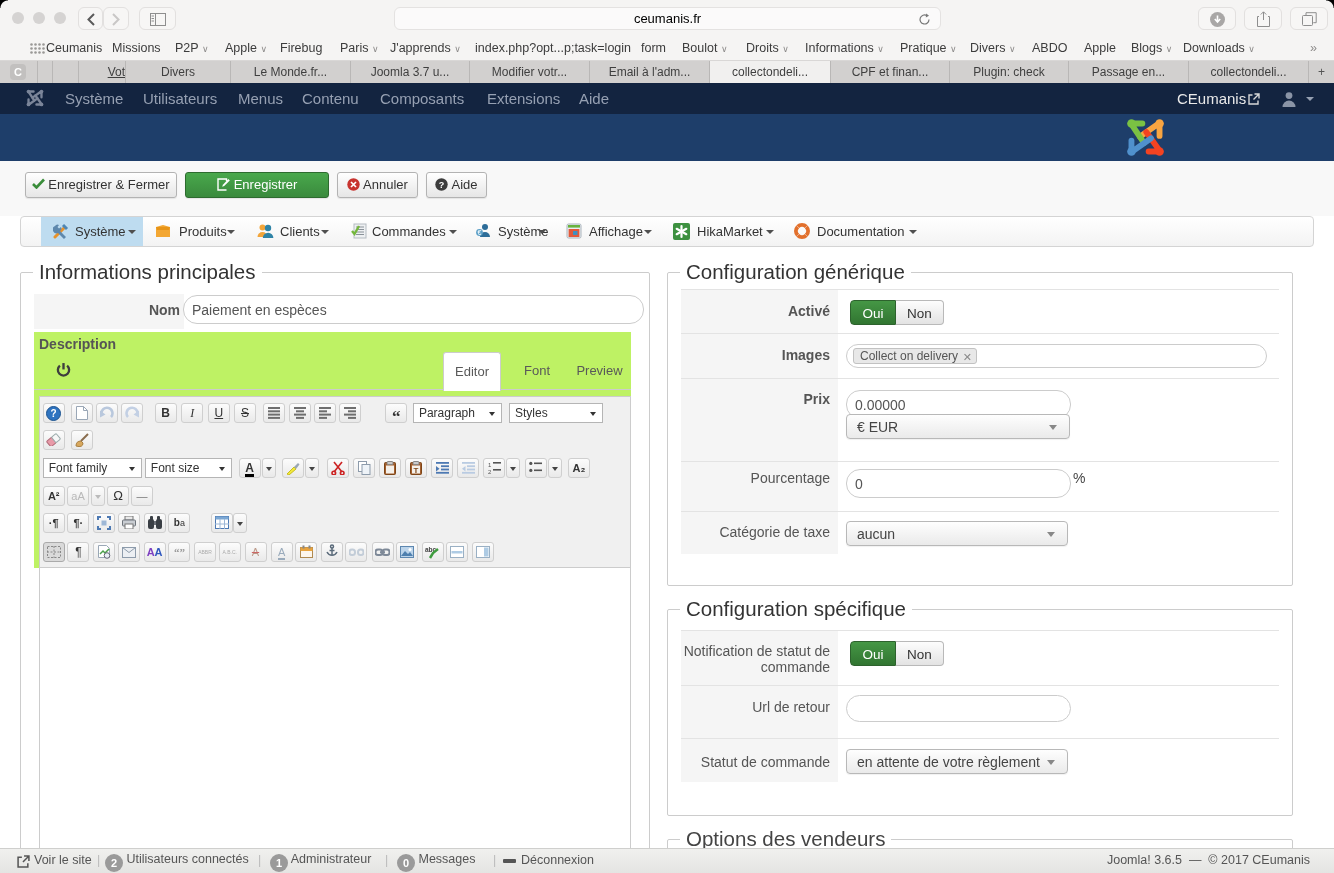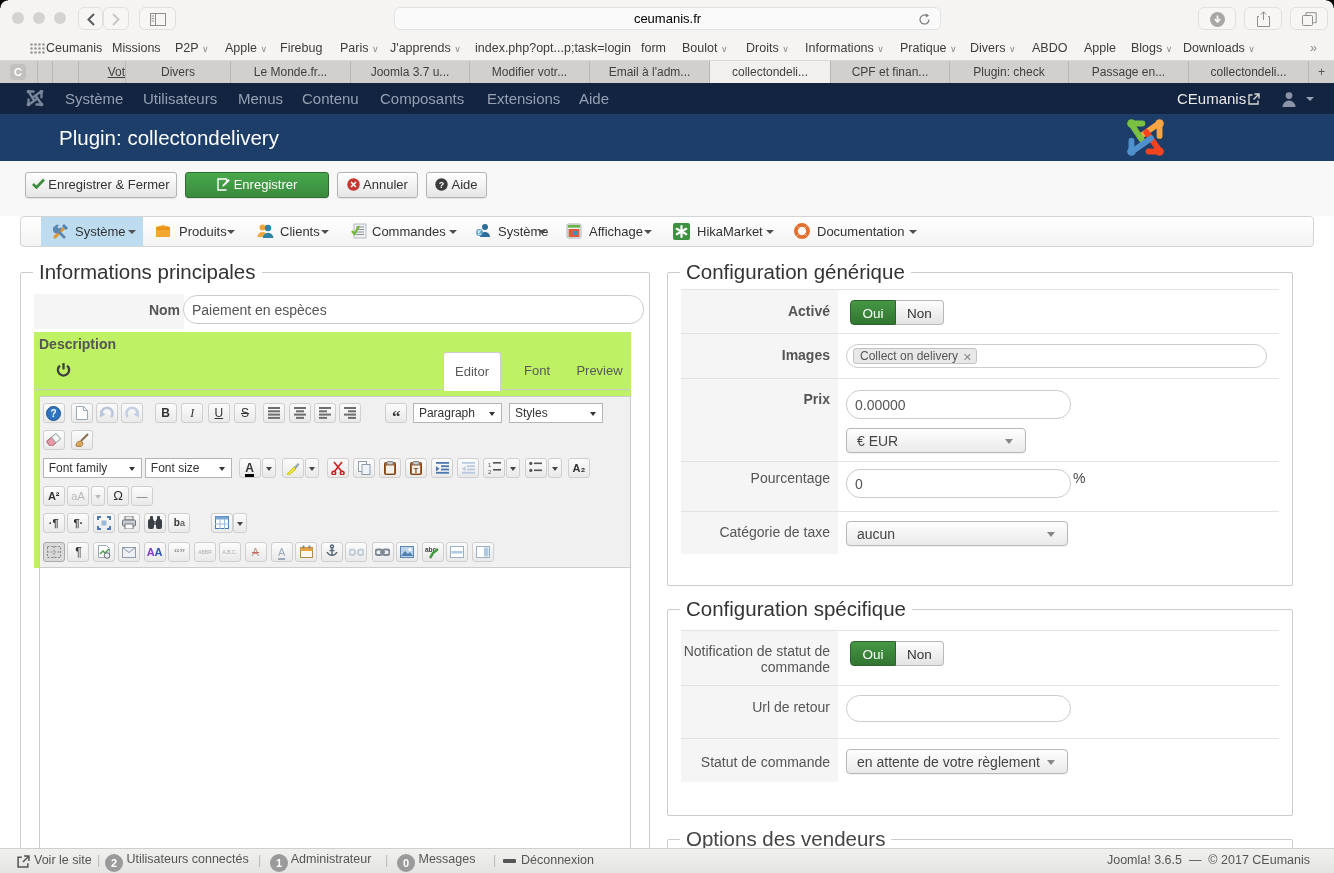--- a/index.html
+++ b/index.html
@@ -192,21 +192,20 @@
       <path d="M6.5 1 H11 V5.5 M11 1 L5.5 6.5" fill="none" stroke="#d7d7d7" stroke-width="1.4"></path>
     </svg>
   <svg class="abs" style="left:1281px;top:8px;" width="16" height="16" viewBox="0 0 16 16">
       <circle cx="8" cy="4.6" r="3.4" fill="#8a94a6"></circle>
       <path d="M1.5 16 a6.5 6.5 0 0 1 13 0z" fill="#8a94a6"></path>
     </svg>
   <div class="abs" style="left:1306px;top:14px;width:0;height:0;border-left:4px solid transparent;border-right:4px solid transparent;border-top:4px solid #96a0b2;"></div>
 </div>
 
 <div class="abs" id="header">
-  <div class="abs" id="pagetitle">Plugin: collectondelivery</div>
   <svg class="abs" style="left:1126px;top:4px;" width="39" height="39" viewBox="0 0 100 100">
     <g stroke-width="15" stroke-linecap="round" fill="none">
       <g stroke="#f9a541">
           <circle cx="86" cy="14" r="11" fill="#f9a541" stroke="none"></circle>
           <path d="M86 46 L86 20 M78 18 L36 48"></path>
         </g>
       <g stroke="#7ac143">
           <circle cx="14" cy="14" r="11" fill="#7ac143" stroke="none"></circle>
           <path d="M42 14 L20 14 M18 22 L46 64"></path>
         </g>
@@ -592,21 +591,21 @@
 <div class="abs lbl b" style="left:681px;top:303px;width:149px;">Activé</div>
 <div class="toggle abs" style="left:850px;top:300px;">
   <div class="tgl on" style="left:0;width:46px;">Oui</div>
   <div class="tgl off" style="left:46px;width:48px;">Non</div>
 </div>
 <div class="abs lbl b" style="left:681px;top:347px;width:149px;">Images</div>
 <input type="text" style="left: 846px; top: 344px; width: 421px; height: 24px;" value="">
 <div class="abs" style="left:853px;top:348px;height:16px;background:#e8e8e8;border:1px solid #c2c2c2;border-radius:3px;font-size:12px;color:#555;line-height:15px;padding:0 18px 0 6px;">Collect on delivery<span style="position:absolute;right:4px;top:1px;color:#888;font-size:11px;">✕</span></div>
 <div class="abs lbl b" style="left:681px;top:391px;width:149px;">Prix</div>
 <input type="text" style="left: 846px; top: 390px; width: 225px; height: 29px;" value="0.00000">
-<div class="sel abs" style="left:846px;top:428px;width:180px;">€ EUR</div>
+<div class="sel abs" style="left:846px;top:414px;width:224px;">€ EUR</div>
 <div class="abs lbl" style="left:681px;top:470px;width:149px;">Pourcentage</div>
 <input type="text" style="left: 846px; top: 469px; width: 225px; height: 29px;" value="0">
 <div class="abs" style="left:1073px;top:470px;font-size:14px;color:#444;">%</div>
 <div class="abs lbl" style="left:681px;top:524px;width:149px;">Catégorie de taxe</div>
 <div class="sel abs" style="left:846px;top:521px;width:222px;">aucun</div>
 
 <fieldset style="left:667px;top:597px;width:626px;height:219px;">
   <legend>Configuration spécifique</legend>
 </fieldset>
 <div class="abs lblcell" style="left:681px;top:630px;width:157px;height:152px;"></div>

